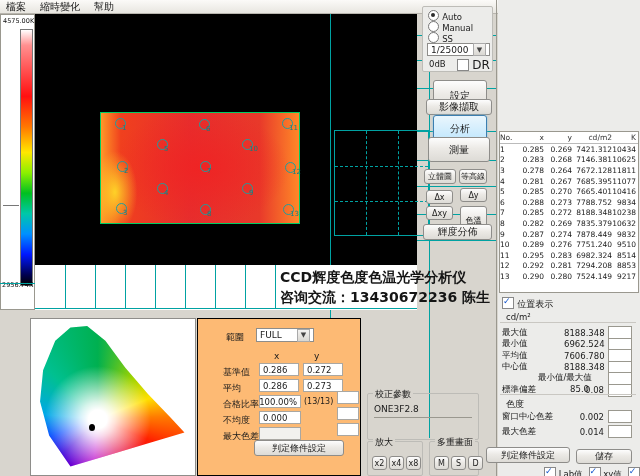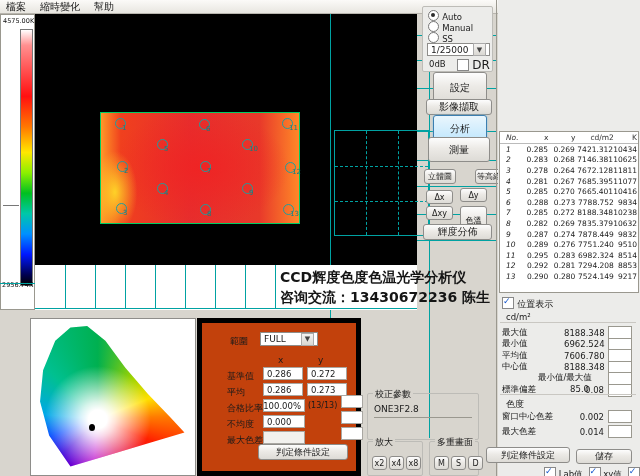--- a/index.html
+++ b/index.html
@@ -44,40 +44,40 @@
   .chk{width:10px;height:10px;border:1px solid #888;background:#fff;display:inline-block;position:relative;vertical-align:-2px;font-size:9px;line-height:9px;text-align:center;color:#1255cc;}
   .chk.on::after{content:"✓";position:absolute;left:0;top:-1px;}
   .drop{background:#fff;border:1px solid #8e8d8a;display:flex;align-items:center;justify-content:space-between;padding:0 3px;font-size:9px;box-sizing:border-box;}
   .drop .ar{font-size:7px;color:#444;background:linear-gradient(#f4f3f1,#d9d7d2);border:1px solid #aaa;width:11px;height:11px;display:flex;align-items:center;justify-content:center;}
   
   #divider{left:496px;top:0;width:2px;height:476px;background:linear-gradient(90deg,#aoa,#fff);border-left:1px solid #9a988f;border-right:1px solid #fff;}
   #rt-panel{left:498px;top:0;width:142px;height:476px;background:#ececea;}
   #data-table{position:absolute;left:1px;top:131px;width:138px;height:160px;background:#fff;border:1px solid #9a988f;font-size:7.5px;}
   .t-head{display:flex;border-bottom:1px solid #bbb;color:#333;height:11px;align-items:center;}
   .t-row{display:flex;height:10.6px;align-items:center;}
-  .c-no{width:16px;text-align:left;padding-left:6px;font-style:italic;}
+  .c-no{width:16px;text-align:left;padding-left:0;}
   .c-x{width:28px;text-align:right;}
   .c-y{width:28px;text-align:right;}
   .c-cd{width:40px;text-align:right;}
   .c-k{width:24px;text-align:right;padding-right:1px;}
   .stat-row{position:absolute;left:4px;width:134px;height:13px;font-size:8.5px;display:flex;align-items:center;}
   .stat-label{width:62px;}
   .stat-val{width:40px;text-align:right;}
   .stat-box{position:absolute;right:4px;width:22px;height:11px;background:#fff;border:1px solid #9a988f;}
   .sep{position:absolute;left:2px;width:136px;border-top:1px solid #c9c7c2;}
   
   #cie-panel{left:30px;top:318px;width:166px;height:158px;background:#fff;border:1px solid #8e8d8a;box-sizing:border-box;}
   #cie-shape{position:absolute;left:6px;top:4px;width:152px;height:148px;
     background:
       radial-gradient(circle at 40% 65%, #ffffff 0 7%, rgba(255,255,255,.85) 13%, rgba(255,255,255,0) 40%),
       conic-gradient(from 0deg at 40% 65%, #00b050, #9ed300 40deg, #ffe000 68deg, #ff7a00 88deg, #ff2000 112deg, #e00048 150deg, #b800c8 185deg, #3c00d8 225deg, #0048ff 250deg, #00a8e8 275deg, #00c090 315deg, #00b050 360deg);
     clip-path:polygon(22% 97%, 8% 76%, 2% 53%, 4% 32%, 12% 12%, 22% 3%, 33% 2%, 45% 12%, 58% 30%, 73% 48%, 88% 64%, 97% 74%);}
   #cie-dot{position:absolute;left:58px;top:105px;width:6px;height:7px;background:#000;border-radius:50%;}
   
-  #range-panel{left:197px;top:318px;width:164px;height:158px;background:#c2410c;border:5px solid #000000;box-sizing:border-box;}
+  #range-panel{left:197px;top:318px;width:164px;height:158px;background:#fdba74;border:1px solid #000000;box-sizing:border-box;}
   .sm-label{position:absolute;font-size:9px;}
   .sm-field{position:absolute;background:#fff;border:1px solid #a9a7a2;font-size:8.5px;display:flex;align-items:center;padding:0 3px;box-sizing:border-box;}
   
   #calib-box{left:367px;top:393px;width:112px;height:47px;}
   #zoom-box{left:367px;top:441px;width:56px;height:35px;}
   #multi-box{left:429px;top:441px;width:50px;height:35px;}
   .gb-title{position:absolute;left:5px;top:-6px;background:#d8d5ce;padding:0 2px;font-size:9px;}
   .mini-btn{position:static !important;width:15px;height:14px;font-size:8px;margin-right:2px;display:inline-flex;}
   .btn-row{position:absolute;left:4px;top:14px;display:flex;}
 </style>
@@ -179,26 +179,26 @@
   <div style="position:absolute;left:5px;top:14px;"><span class="radio"></span> <span style="font-size:8.5px;">Manual</span></div>
   <div style="position:absolute;left:5px;top:25px;"><span class="radio"></span> <span style="font-size:8.5px;">SS</span></div>
   <div class="drop" style="position:absolute;left:4px;top:36px;width:63px;height:13px;">
     <span>1/25000</span>
       <span class="ar">▼</span>
   </div>
   <div style="position:absolute;left:6px;top:52px;font-size:8.5px;">0dB</div>
   <div style="position:absolute;left:34px;top:51px;"><span class="chk"></span> <span style="font-size:12px;">DR</span></div>
 </div>
 
-<div class="btn" style="left:433px;top:72px;width:54px;height:32px;">設定</div>
+<div class="btn" style="left:433px;top:80px;width:54px;height:32px;">設定</div>
 <div class="btn" style="left:426px;top:99px;width:66px;height:16px;">影像擷取</div>
 <div class="btn sel" style="left:433px;top:115px;width:54px;height:28px;">分析</div>
 <div class="btn" style="left:428px;top:137px;width:62px;height:25px;">測量</div>
 <div class="btn" style="left:424px;top:169px;width:32px;height:15px;font-size:8px;">立體圖</div>
-<div class="btn" style="left:475px;top:169px;width:28px;height:15px;font-size:8px;">等高線</div>
+<div class="btn" style="left:459px;top:169px;width:28px;height:15px;font-size:8px;">等高線</div>
 <div class="btn" style="left:426px;top:190px;width:27px;height:14px;font-size:8px;">Δx</div>
 <div class="btn" style="left:460px;top:188px;width:27px;height:14px;font-size:8px;">Δy</div>
 <div class="btn" style="left:426px;top:206px;width:27px;height:14px;font-size:8px;">Δxy</div>
 <div class="btn" style="left:460px;top:206px;width:27px;height:28px;font-size:8px;">色溫</div>
 <div class="btn" style="left:423px;top:224px;width:69px;height:16px;">輝度分佈</div>
 
 <div id="divider" class="abs"></div>
 <div id="rt-panel" class="abs">
   <div id="data-table">
     <div class="t-head">

